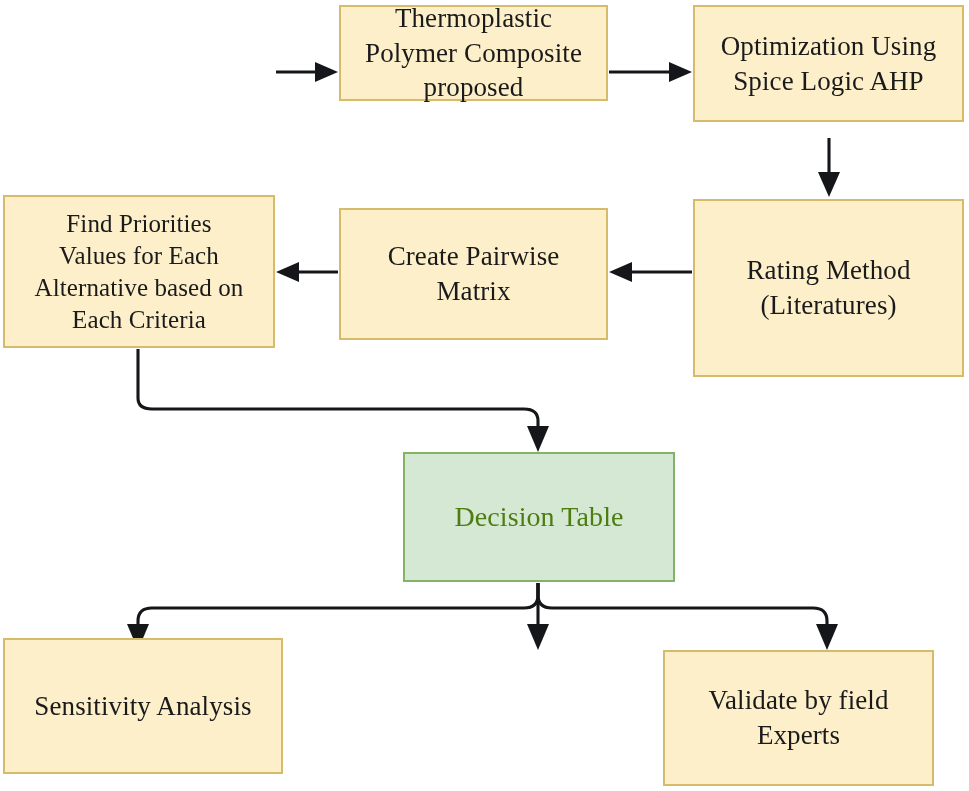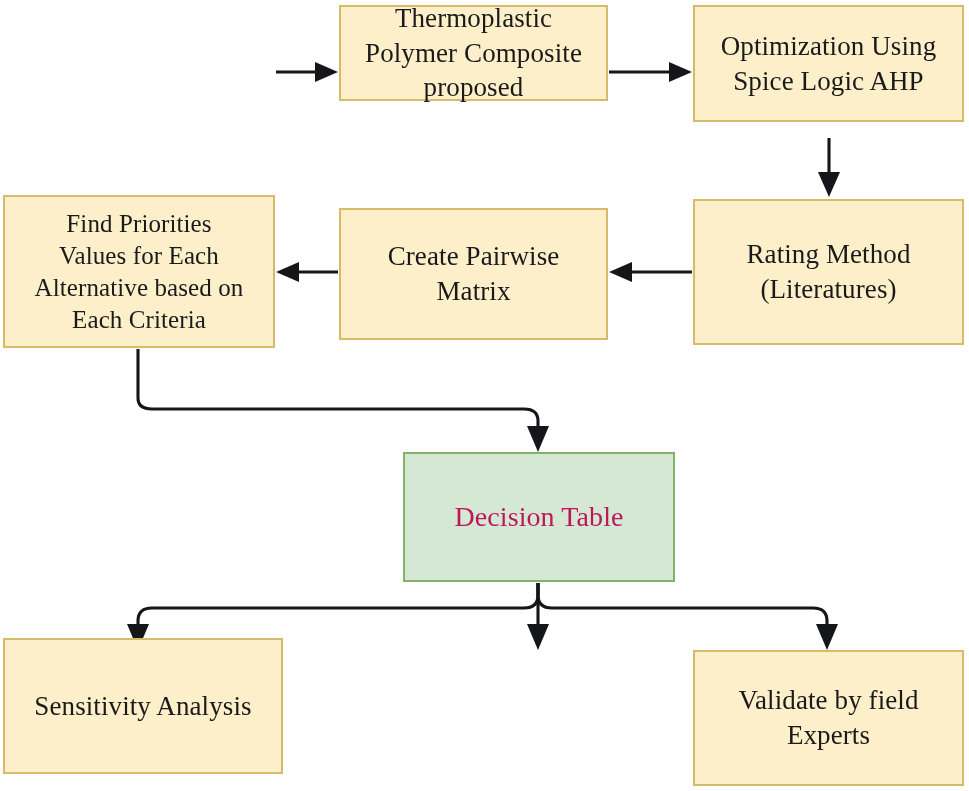--- a/index.html
+++ b/index.html
@@ -31,21 +31,21 @@
     letter-spacing: 0.1px;
     padding: 2px 6px;
   }
   .node.process {
     background: #fcefca;
     border-color: #d6bb6b;
   }
   .node.datastore {
     background: #d5e8d4;
     border-color: #82b366;
-    color: #be185d;
+    color: #4d7c0f;
     justify-content: center;
   }
   .node-label {
     display: block;
     width: 100%;
     white-space: pre-line;
   }
   svg.edges {
     position: absolute;
     left: 0;
@@ -135,32 +135,32 @@
 Matrix</span>
   </div>
 
   <div class="node process" style="left:3px; top:195px; width:272px; height:153px; font-size:25px;">
     <span class="node-label">Find Priorities
 Values for Each
 Alternative based on
 Each Criteria</span>
   </div>
 
-  <div class="node process" style="left:693px; top:199px; width:271px; height:146px; font-size:27px;">
+  <div class="node process" style="left:693px; top:199px; width:271px; height:178px; font-size:27px;">
     <span class="node-label">Rating Method
 (Literatures)</span>
   </div>
 
   <div class="node datastore" style="left:403px; top:452px; width:272px; height:130px; font-size:28px;">
     <span class="node-label">Decision Table</span>
   </div>
 
   <div class="node process" style="left:3px; top:638px; width:280px; height:136px; font-size:27px;">
     <span class="node-label">Sensitivity Analysis</span>
   </div>
 
 
-  <div class="node process" style="left:693px; top:650px; width:271px; height:136px; font-size:27px;">
+  <div class="node process" style="left:663px; top:650px; width:271px; height:136px; font-size:27px;">
     <span class="node-label">Validate by field
 Experts</span>
   </div>
 
 </div>
 
 </body></html>

